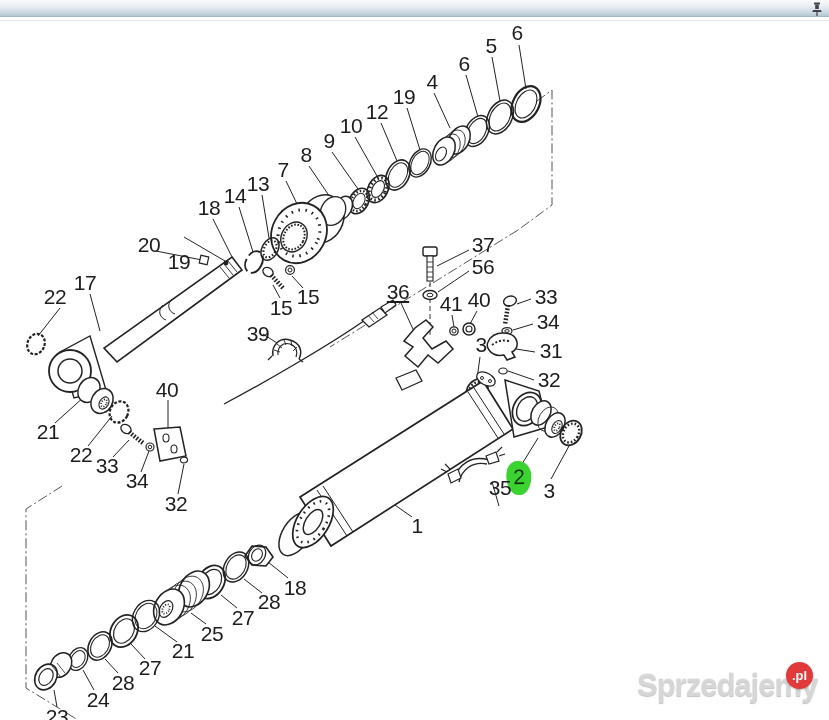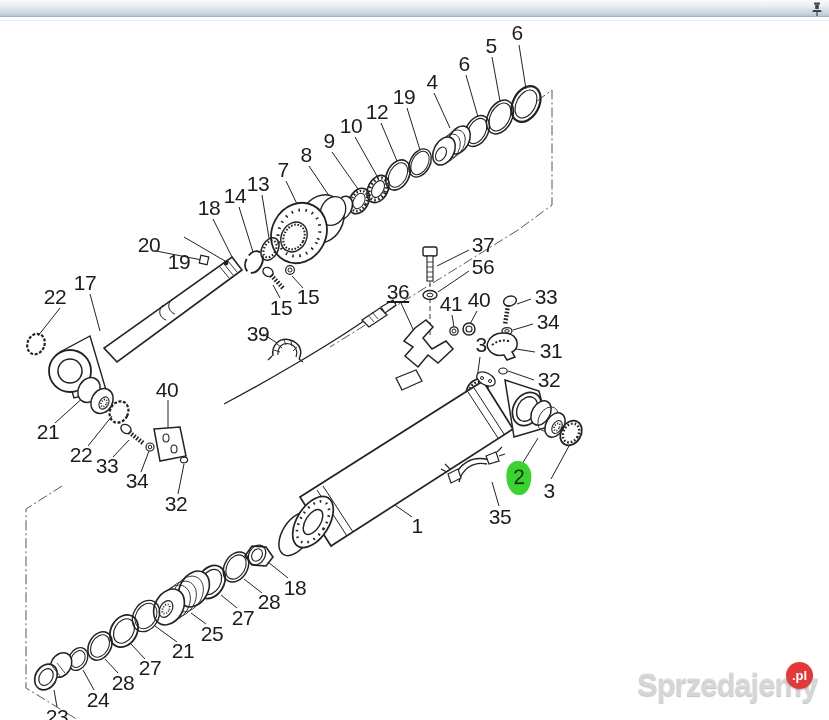--- a/index.html
+++ b/index.html
@@ -349,21 +349,21 @@
       <div class="part-label" style="left: 398px; top: 292px; text-decoration: underline;">36</div>
       <div class="part-label" style="left: 451px; top: 304px;">41</div>
       <div class="part-label" style="left: 479px; top: 300px;">40</div>
       <div class="part-label" style="left: 546px; top: 297px;">33</div>
       <div class="part-label" style="left: 548px; top: 322px;">34</div>
       <div class="part-label" style="left: 551px; top: 351px;">31</div>
       <div class="part-label" style="left: 481px; top: 345px;">3</div>
       <div class="part-label" style="left: 549px; top: 380px;">32</div>
       <div class="part-label hl" style="background: rgb(59, 211, 47); left: 519px; top: 478px;">2</div>
       <div class="part-label" style="left: 549px; top: 491px;">3</div>
-      <div class="part-label" style="left: 500px; top: 517px; text-align: center;">35</div>
+      <div class="part-label" style="left: 500px; top: 488px; text-align: center;">35</div>
       <div class="part-label" style="left: 417px; top: 526px;">1</div>
       <div class="part-label" style="left: 295px; top: 588px;">18</div>
       <div class="part-label" style="left: 269px; top: 602px;">28</div>
       <div class="part-label" style="left: 243px; top: 618px;">27</div>
       <div class="part-label" style="left: 212px; top: 634px;">25</div>
       <div class="part-label" style="left: 183px; top: 651px;">21</div>
       <div class="part-label" style="left: 150px; top: 668px;">27</div>
       <div class="part-label" style="left: 123px; top: 683px;">28</div>
       <div class="part-label" style="left: 98px; top: 700px;">24</div>
       <div class="part-label" style="left: 57px; top: 717px;">23</div>

